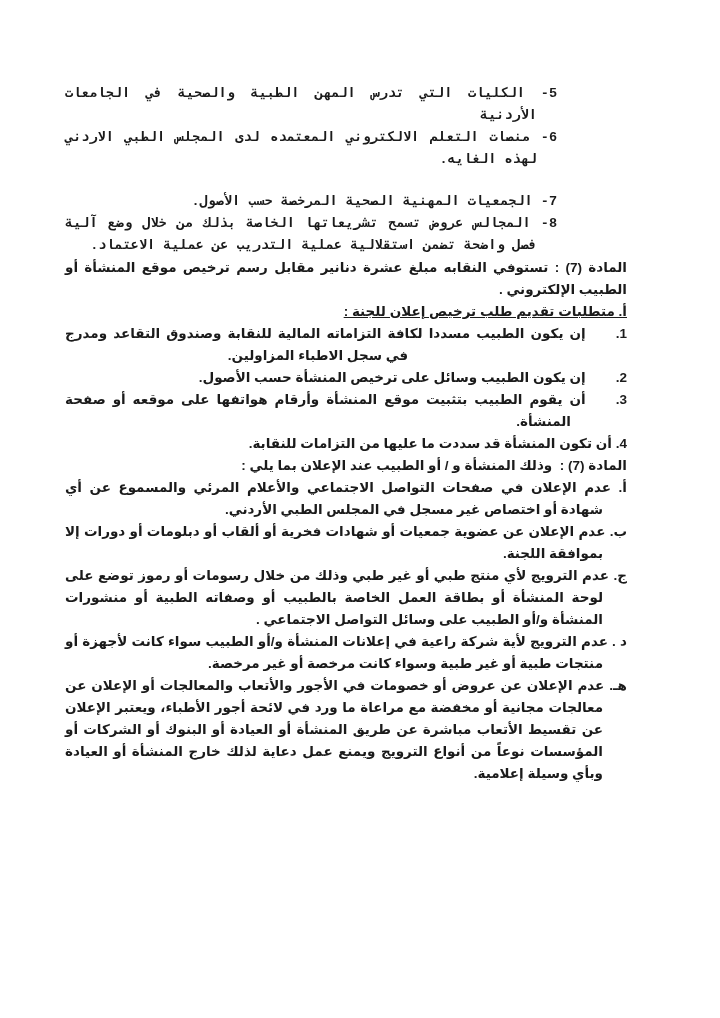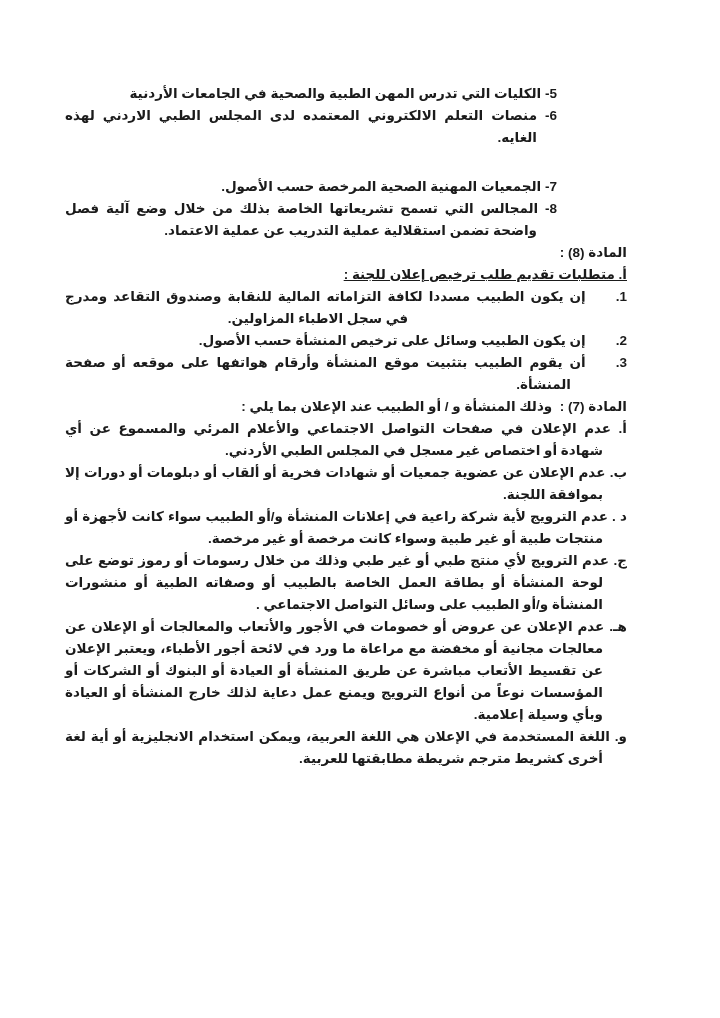--- a/index.html
+++ b/index.html
@@ -17,24 +17,24 @@
     color: #1b1b1b;
     font-weight: bold;
     font-size: 13.5px;
     line-height: 22px;
     overflow: hidden;
   }
   .page p { margin: 0; }
 
   
   .top-list { margin-right: 70px; }
-  .top-list-2 { margin-top: 27px; }
+  .top-list-2 { margin-top: 20px; }
   .top-item {
     padding-right: 20px; text-indent: -20px;
-    text-align: justify; text-align-last: right;
+    text-align: justify; text-align-last: right; font-family: Liberation Mono, monospace;
   }
   .top-item .num { letter-spacing: 0.5px; }
 
   
   .article { text-align: justify; text-align-last: right; }
   .art-7 { margin-top: 10px; }
   .art-8 { margin-top: 22px; }
   .art-9 { margin-top: 40px; }
   .clause-a-head { margin-top: 4px; text-decoration: underline; }
 
@@ -68,42 +68,42 @@
 
 <div class="page">
 
   <div class="top-list">
     <p class="top-item"><span class="num">5-</span> <span>الكليات التي تدرس المهن الطبية والصحية في الجامعات الأردنية</span></p>
     <p class="top-item"><span class="num">6-</span> <span>منصات التعلم الالكتروني المعتمده لدى المجلس الطبي الاردني لهذه الغايه.</span></p>
   </div>
 
   <div class="top-list top-list-2">
     <p class="top-item"><span class="num">7-</span> <span>الجمعيات المهنية الصحية المرخصة حسب الأصول.</span></p>
-    <p class="top-item"><span class="num">8-</span> <span>المجالس التي تسمح تشريعاتها الخاصة بذلك من خلال وضع آلية فصل واضحة تضمن استقلالية عملية التدريب عن عملية الاعتماد.</span></p>
+    <p class="top-item"><span class="num">8-</span> <span>المجالس عروض تسمح تشريعاتها الخاصة بذلك من خلال وضع آلية فصل واضحة تضمن استقلالية عملية التدريب عن عملية الاعتماد.</span></p>
   </div>
 
+  <p class="article art-7"><span>المادة (7) :</span> <span>تستوفي النقابه مبلغ عشرة دنانير مقابل رسم ترخيص موقع المنشأة أو الطبيب الإلكتروني .</span></p>
 
-  <p class="article art-8">المادة (8) :</p>
 
   <p class="article clause-a-head">أ. متطلبات تقديم طلب ترخيص إعلان للجنة :</p>
 
   <p class="req req-1 center-last"><span>1.</span><span class="tab"></span><span>إن يكون الطبيب مسددا لكافة التزاماته المالية للنقابة وصندوق التقاعد ومدرج في سجل الاطباء المزاولين.</span></p>
 
   <p class="req req-2"><span>2.</span><span class="tab"></span><span>إن يكون الطبيب وسائل على ترخيص المنشأة حسب الأصول.</span></p>
 
   <p class="req req-3"><span>3.</span><span class="tab"></span><span>أن يقوم الطبيب بتثبيت موقع المنشأة وأرقام هواتفها على موقعه أو صفحة المنشأة.</span></p>
 
+  <p class="req req-4"><span>4.</span> <span>أن تكون المنشأة قد سددت ما عليها من التزامات للنقابة.</span></p>
 
   <p class="article art-9"><span>المادة (7) :</span>&nbsp; <span>وذلك المنشأة و / أو الطبيب عند الإعلان بما يلي :</span></p>
 
   <p class="clause clause-a"><span>أ.</span> <span>عدم الإعلان في صفحات التواصل الاجتماعي والأعلام المرئي والمسموع عن أي شهادة أو اختصاص غير مسجل في المجلس الطبي الأردني.</span></p>
 
   <p class="clause clause-b"><span>ب.</span> <span>عدم الإعلان عن عضوية جمعيات أو شهادات فخرية أو ألقاب أو دبلومات أو دورات إلا بموافقة اللجنة.</span></p>
 
+  <p class="clause clause-c"><span>ج.</span> <span>عدم الترويج لأي منتج طبي أو غير طبي وذلك من خلال رسومات أو رموز توضع على لوحة المنشأة أو بطاقة العمل الخاصة بالطبيب أو وصفاته الطبية أو منشورات المنشأة و/أو الطبيب على وسائل التواصل الاجتماعي .</span></p>
+
   <p class="clause clause-d center-last"><span>د .</span> <span>عدم الترويج لأية شركة راعية في إعلانات المنشأة و/أو الطبيب سواء كانت لأجهزة أو منتجات طبية أو غير طبية وسواء كانت مرخصة أو غير مرخصة.</span></p>
-
-  <p class="clause clause-c"><span>ج.</span> <span>عدم الترويج لأي منتج طبي أو غير طبي وذلك من خلال رسومات أو رموز توضع على لوحة المنشأة أو بطاقة العمل الخاصة بالطبيب أو وصفاته الطبية أو منشورات المنشأة و/أو الطبيب على وسائل التواصل الاجتماعي .</span></p>
 
   <p class="clause clause-e center-last"><span>هـ.</span> <span>عدم الإعلان عن عروض أو خصومات في الأجور والأتعاب والمعالجات أو الإعلان عن معالجات مجانية أو مخفضة مع مراعاة ما ورد في لائحة أجور الأطباء، ويعتبر الإعلان عن تقسيط الأتعاب مباشرة عن طريق المنشأة أو العيادة أو البنوك أو الشركات أو المؤسسات نوعاً من أنواع الترويج ويمنع عمل دعاية لذلك خارج المنشأة أو العيادة وبأي وسيلة إعلامية.</span></p>
 
-  <p class="clause clause-f center-last"><span>و.</span> <span>اللغة المستخدمة في الإعلان هي اللغة العربية، ويمكن استخدام الانجليزية أو أية لغة أخرى كشريط مترجم شريطة مطابقتها للعربية.</span></p>
 
 </div>
 
 </body></html>

